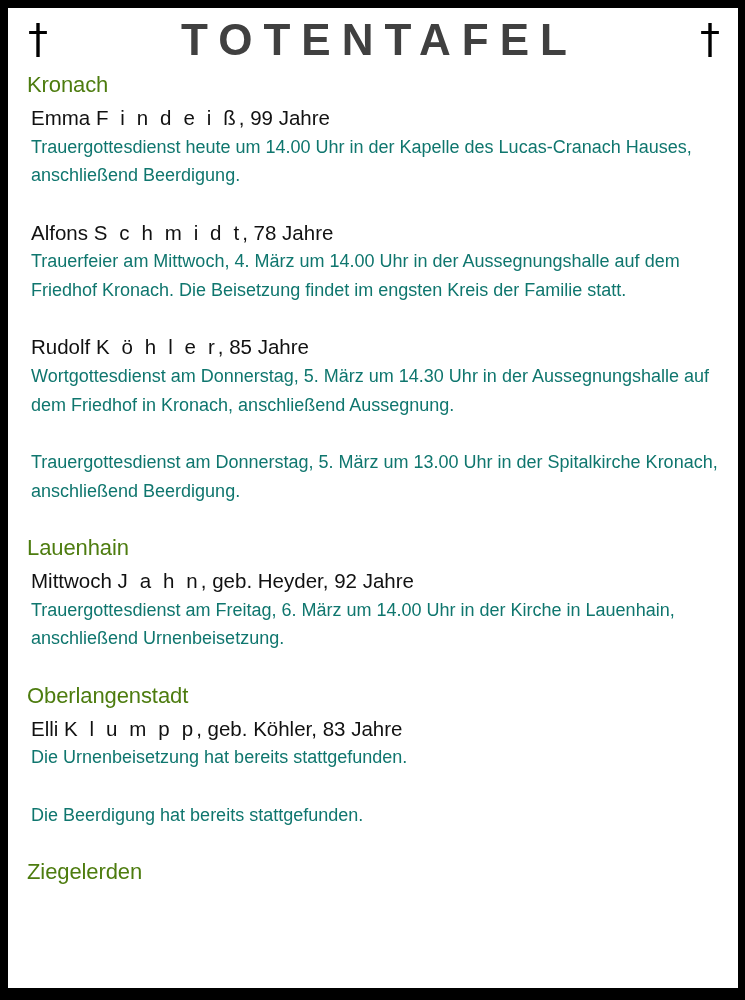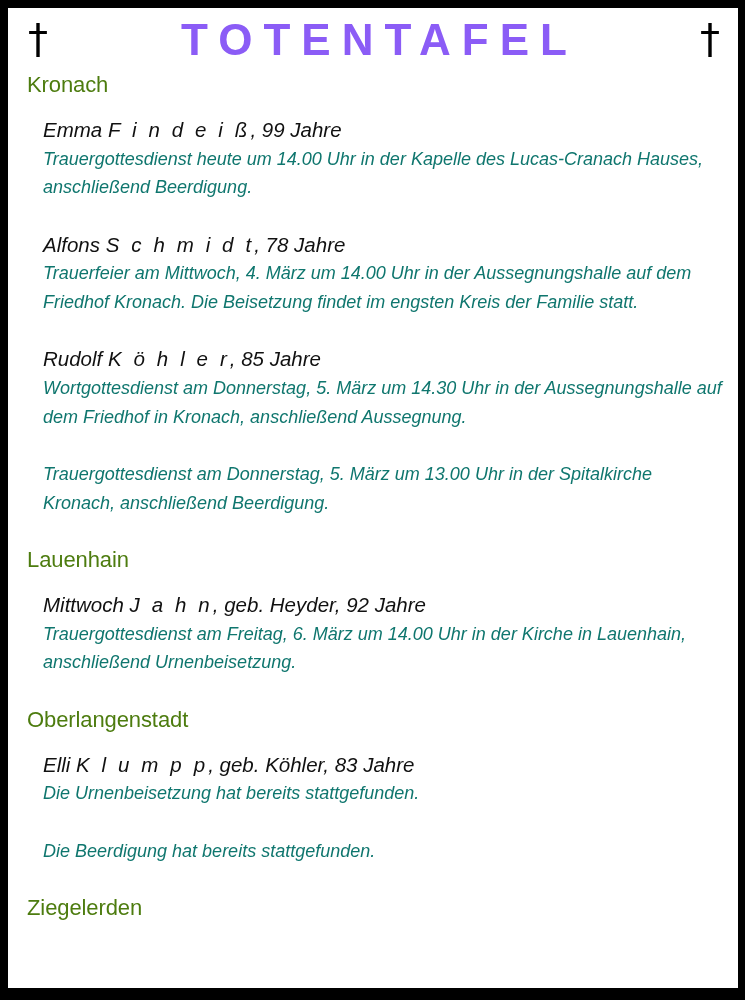--- a/index.html
+++ b/index.html
@@ -50,21 +50,21 @@
   }
 
   .masthead-title {
     flex: 1 1 auto;
     text-align: center;
     font-size: 44px;
     line-height: 1.05;
     font-weight: 700;
     letter-spacing: 11px;
     text-indent: 11px;
-    color: #8b5cf6;
+    color: #404040;
     font-family: "Liberation Sans", "DejaVu Sans", sans-serif;
     white-space: nowrap;
   }
 
   
   .content {
     padding: 8px 0 0 19px;
     box-sizing: border-box;
     color: #111111;
     font-size: 20.5px;
@@ -78,22 +78,21 @@
   .place-heading {
     font-weight: 400;
     font-size: 22px;
     line-height: 28.7px;
     letter-spacing: -0.1px;
     color: #4d7c0f;
     white-space: nowrap;
   }
 
   .entry {
-    margin: 16px;
-    font-style: italic;
+    margin: 4px;
   }
 
   .entry + .entry {
     margin-top: 28.7px;
   }
 
   .place-group + .place-group {
     margin-top: 28.7px;
   }
 

